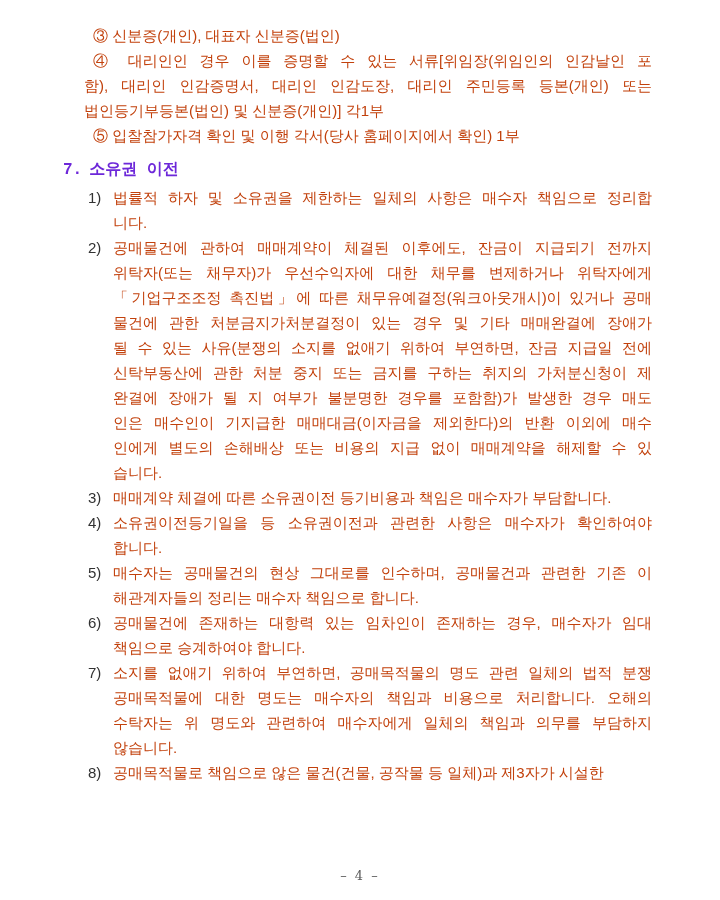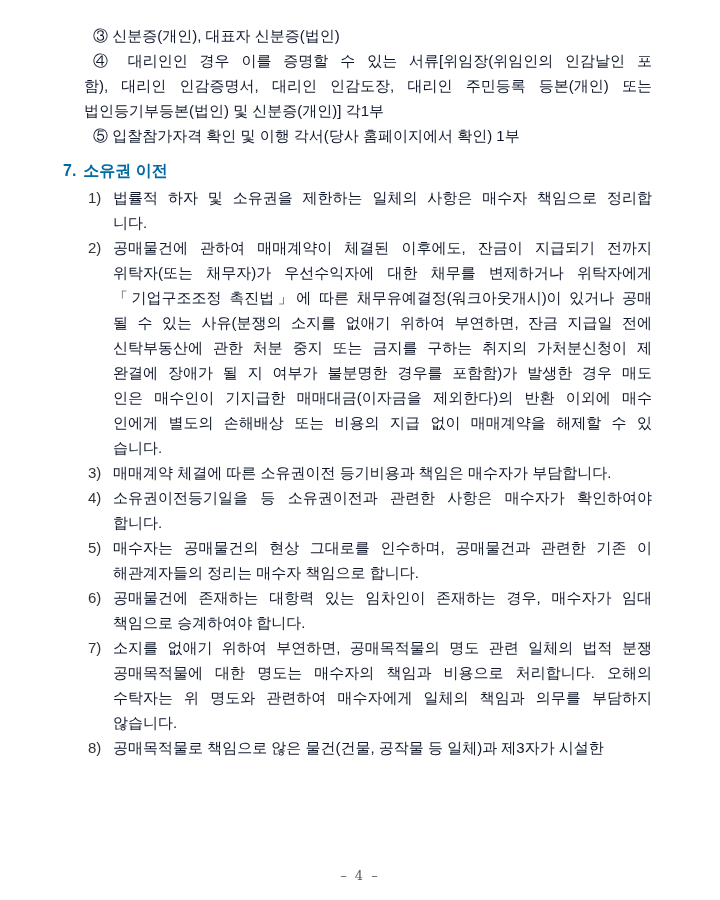--- a/index.html
+++ b/index.html
@@ -18,21 +18,21 @@
     position: relative;
     width: 720px;
     height: 900px;
     background: #ffffff;
   }
   .line {
     height: 25px;
     line-height: 25px;
     font-size: 15px;
     white-space: nowrap;
-    color: #0f172a;
+    color: #c2410c;
   }
   .line.j {
     text-align: justify;
     text-align-last: justify;
   }
   .intro {
     position: absolute;
     left: 84px;
     top: 23px;
     width: 568px;
@@ -41,22 +41,23 @@
     padding-left: 9px;
   }
   .heading {
     position: absolute;
     left: 63px;
     top: 158px;
     height: 25px;
     line-height: 25px;
     font-size: 16px;
     font-weight: 700;
-    color: #0369a1;
+    color: #6d28d9;
     white-space: nowrap;
+    font-family: Liberation Mono, monospace;
   }
   .heading .h-no {
     margin-right: 7px;
   }
   .items {
     position: absolute;
     left: 88px;
     top: 185px;
     width: 564px;
   }
@@ -106,20 +107,21 @@
       <div class="item">
         <span class="no">1)</span>
         <div class="line j">법률적 하자 및 소유권을 제한하는 일체의 사항은 매수자 책임으로 정리합</div>
         <div class="line">니다.</div>
       </div>
       <div class="item">
         <span class="no">2)</span>
         <div class="line j">공매물건에 관하여 매매계약이 체결된 이후에도, 잔금이 지급되기 전까지</div>
         <div class="line j">위탁자(또는 채무자)가 우선수익자에 대한 채무를 변제하거나 위탁자에게</div>
         <div class="line j">「기업구조조정 촉진법」에 따른 채무유예결정(워크아웃개시)이 있거나 공매</div>
+        <div class="line j">물건에 관한 처분금지가처분결정이 있는 경우 및 기타 매매완결에 장애가</div>
         <div class="line j">될 수 있는 사유(분쟁의 소지를 없애기 위하여 부연하면, 잔금 지급일 전에</div>
         <div class="line j">신탁부동산에 관한 처분 중지 또는 금지를 구하는 취지의 가처분신청이 제</div>
         <div class="line j">완결에 장애가 될 지 여부가 불분명한 경우를 포함함)가 발생한 경우 매도</div>
         <div class="line j">인은 매수인이 기지급한 매매대금(이자금을 제외한다)의 반환 이외에 매수</div>
         <div class="line j">인에게 별도의 손해배상 또는 비용의 지급 없이 매매계약을 해제할 수 있</div>
         <div class="line">습니다.</div>
       </div>
       <div class="item">
         <span class="no">3)</span>
         <div class="line">매매계약 체결에 따른 소유권이전 등기비용과 책임은 매수자가 부담합니다.</div>

